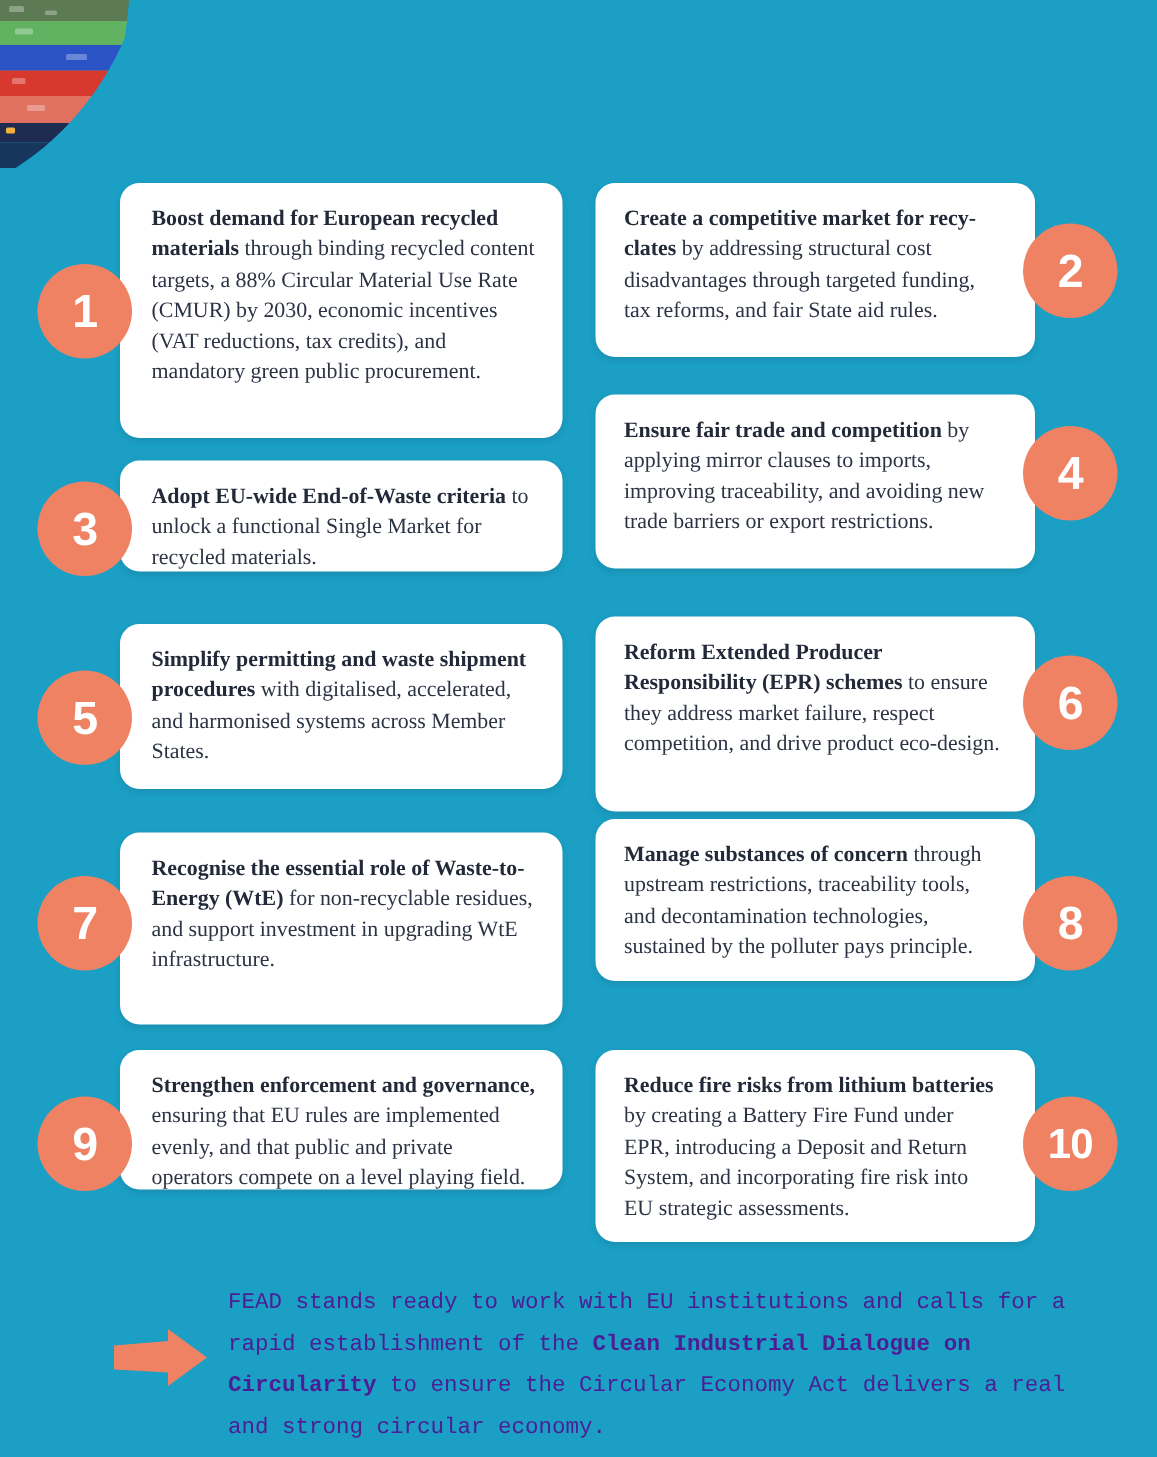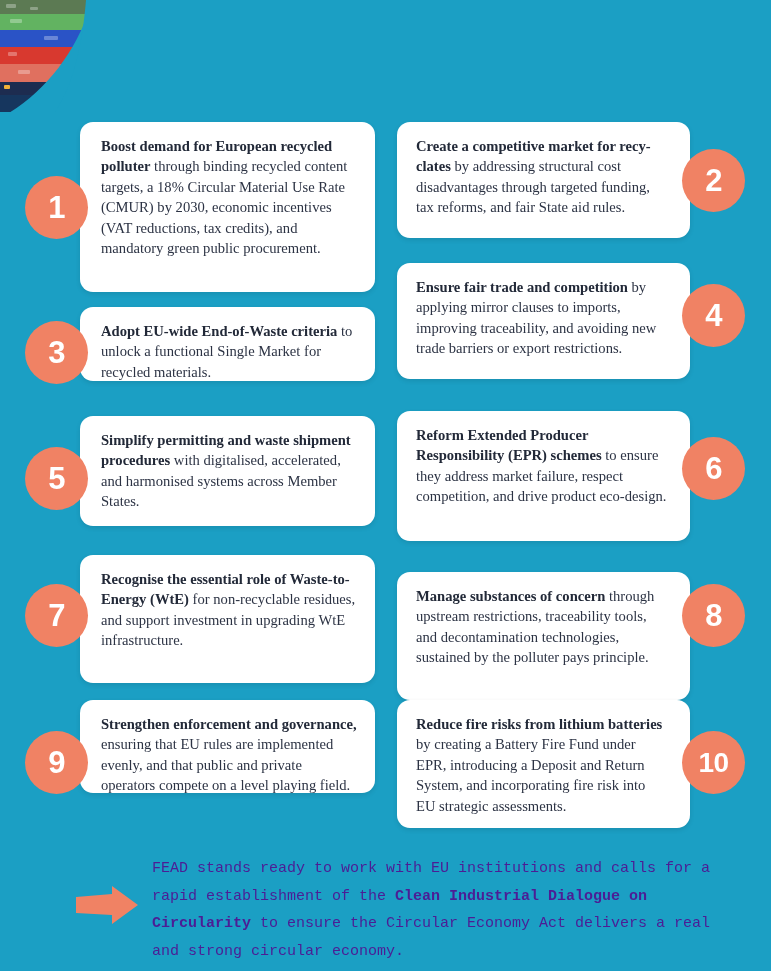--- a/index.html
+++ b/index.html
@@ -163,21 +163,21 @@
     <path d="M120 0 L120 130 L0 130 L0 118 C42 96 78 52 92 0 Z" fill="#1B9FC4"></path>
     <path d="M86 0 L120 0 L120 130 L40 130 C72 100 82 48 86 0 Z" fill="#1B9FC4"></path>
   </svg>
 </div>
 
 <div id="heading">
 </div>
 
 <div id="cards-container">
     <div class="card left" style="top: 122px; height: 170px;">
-      <div class="card-text"><b>Boost demand for European recycled polluter</b><span> through binding recycled content targets, a 18% Circular Material Use Rate (CMUR) by 2030, economic incentives (VAT reductions, tax credits), and mandatory green public procurement.</span></div>
+      <div class="card-text"><b>Boost demand for European recycled materials</b><span> through binding recycled content targets, a 88% Circular Material Use Rate (CMUR) by 2030, economic incentives (VAT reductions, tax credits), and mandatory green public procurement.</span></div>
     </div>
     <div class="badge left-badge" style="top: 176px;">1</div>
     <div class="card right" style="top: 122px; height: 116px;">
       <div class="card-text"><b>Create a competitive market for recy­clates</b><span> by addressing structural cost disadvantages through targeted funding, tax reforms, and fair State aid rules.</span></div>
     </div>
     <div class="badge right-badge" style="top: 149px;">2</div>
     <div class="card left" style="top: 307px; height: 74px;">
       <div class="card-text"><b>Adopt EU-wide End-of-Waste criteria</b><span> to unlock a functional Single Market for recycled materials.</span></div>
     </div>
     <div class="badge left-badge" style="top: 321px;">3</div>
@@ -190,21 +190,21 @@
     </div>
     <div class="badge left-badge" style="top: 447px;">5</div>
     <div class="card right" style="top: 411px; height: 130px;">
       <div class="card-text"><b>Reform Extended Producer Responsibility (EPR) schemes</b><span> to ensure they address market failure, respect competition, and drive product eco-design.</span></div>
     </div>
     <div class="badge right-badge" style="top: 437px;">6</div>
     <div class="card left" style="top: 555px; height: 128px;">
       <div class="card-text"><b>Recognise the essential role of Waste-to-Energy (WtE)</b><span> for non-recyclable residues, and support investment in upgrading WtE infrastructure.</span></div>
     </div>
     <div class="badge left-badge" style="top: 584px;">7</div>
-    <div class="card right" style="top: 572px; height: 128px;">
+    <div class="card right" style="top: 546px; height: 108px;">
       <div class="card-text"><b>Manage substances of concern</b><span> through upstream restrictions, trace­ability tools, and decontamination technologies, sustained by the polluter pays principle.</span></div>
     </div>
     <div class="badge right-badge" style="top: 584px;">8</div>
     <div class="card left" style="top: 700px; height: 93px;">
       <div class="card-text"><b>Strengthen enforcement and gover­nance,</b><span> ensuring that EU rules are implemented evenly, and that public and private operators compete on a level playing field.</span></div>
     </div>
     <div class="badge left-badge" style="top: 731px;">9</div>
     <div class="card right" style="top: 700px; height: 128px;">
       <div class="card-text"><b>Reduce fire risks from lithium batteries</b><span> by creating a Battery Fire Fund under EPR, introducing a Deposit and Return System, and incorporating fire risk into EU strategic assessments.</span></div>
     </div>

